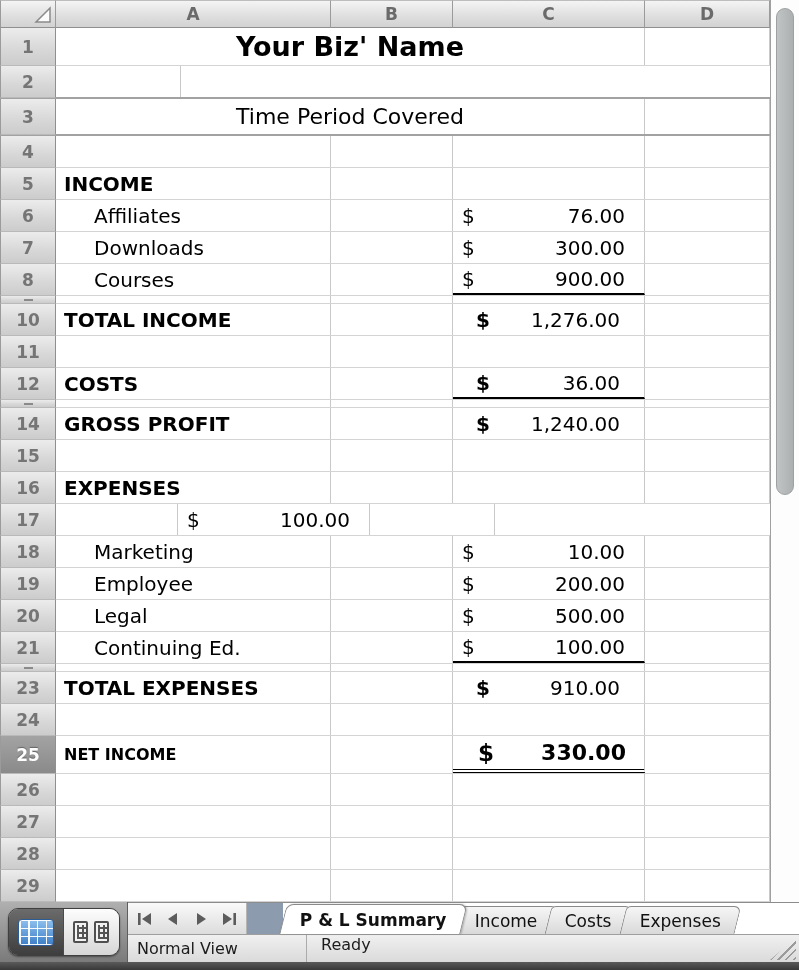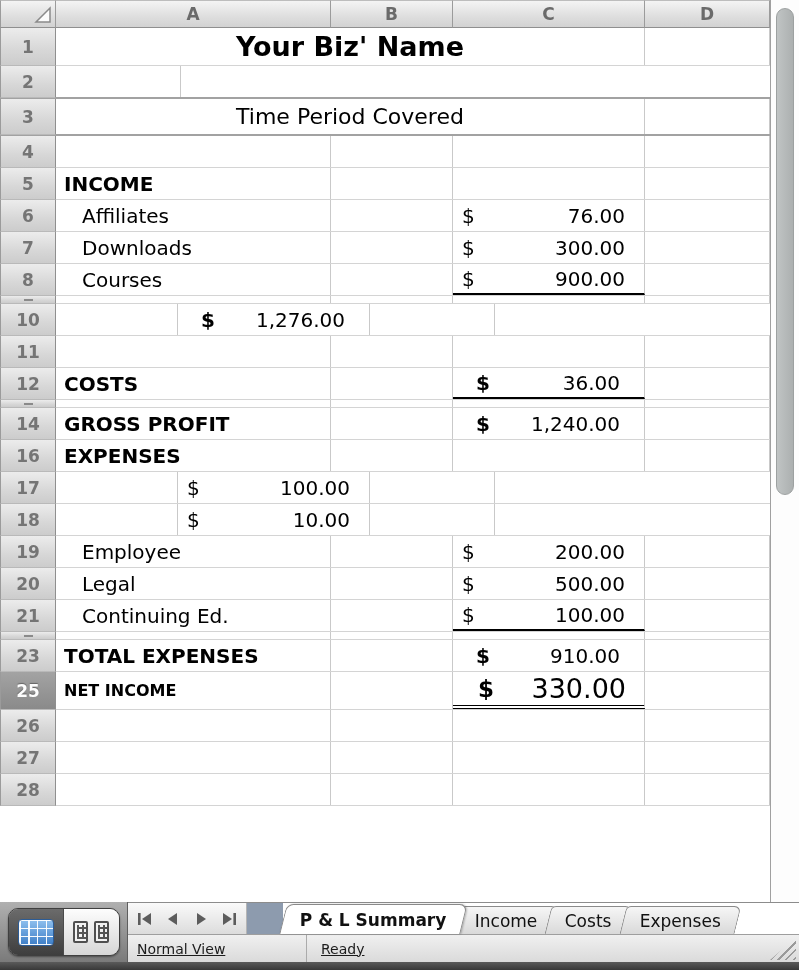--- a/index.html
+++ b/index.html
@@ -38,30 +38,30 @@
             text-shadow:0 -1px 1px rgba(0,0,0,.35); }
   .dash { width:9px; height:2px; background:#8a8a8a; }
 
   .cell { border-right:1px solid #c9c9c9; height:100%; display:flex; align-items:center;
           font-size:20px; color:#000; overflow:hidden; white-space:nowrap; }
   .ca{width:275px}.cb{width:122px}.cc{width:192px}.cd{width:125px}
   .mac{width:589px; justify-content:center;}
   .r-title .mac{font-weight:bold; font-size:27px;}
   .r-sub .mac,.r-period .mac{font-size:22px;}
   .ca{padding-left:8px}
-  .r-item .ca{padding-left:26px}
+  .r-item .ca{padding-left:38px}
   .r-section .ca,.r-total .ca,.r-net .ca{font-weight:bold}
   .r-net .ca{font-size:16px}
   .cc{justify-content:space-between}
   .cur{padding-left:9px}
   .val{padding-right:19px}
   .r-total .cur{padding-left:23px; font-weight:bold}
   .r-total .val{padding-right:24px; font-weight:normal}
   .r-net .cur{padding-left:25px; font-weight:bold; font-size:23px}
-  .r-net .val{padding-right:18px; font-weight:normal; font-size:27px}
+  .r-net .val{padding-right:18px; font-weight:bold; font-size:22px}
   .cc.u1{border-bottom:2px solid #000}
   .cc.u2{border-bottom:4px double #000}
 
   
   .vscroll { width:29px; background:#fdfdfd; border-left:1px solid #a0a0a0; position:relative; }
   .vthumb { position:absolute; left:5px; top:8px; width:18px; height:487px;
             background:linear-gradient(90deg,#c0c4c4,#acb0b0);
             border:1px solid #9da1a1; border-radius:9px; }
 
   
@@ -96,22 +96,22 @@
   .tabs { display:flex; align-items:flex-end; height:100%; }
   .tab { height:28px; margin-top:2px; padding:0 16px; display:flex; align-items:center;
          background:linear-gradient(#f6f6f6,#d9d9d9); border:1px solid #8a8a8a; border-bottom:none;
          border-radius:5px 7px 0 0; transform:skewX(-14deg); margin-right:-6px;
          font-size:17px; color:#111; }
   .tab > span { transform:skewX(14deg); display:block; }
   .tab.active { background:#fff; font-weight:bold; height:30px; margin-top:0;
                 border-radius:7px 8px 0 0; z-index:2; box-shadow:1px 0 2px rgba(0,0,0,.25); }
 
   .statusbar { height:28px; background:linear-gradient(#f0f0f0,#dadada);
-               border-top:1px solid #9e9e9e; display:flex; align-items:center;
-               font-size:14px; color:#1c1c1c; position:relative;text-decoration:underline; }
+               border-top:1px solid #9e9e9e; display:flex; align-items:flex-start;
+               font-size:16px; color:#1c1c1c; position:relative; }
   .status-view { width:179px; padding-left:9px; border-right:1px solid #ababab;
                  height:100%; display:flex; align-items:center; }
   .status-ready { padding-left:14px; }
   .grip { position:absolute; right:3px; bottom:2px; width:26px; height:22px;
     background:repeating-linear-gradient(135deg, transparent 0 4px, #9a9a9a 4px 5.5px);
     clip-path:polygon(100% 0, 100% 100%, 0 100%);
   }
   .bstrip { height:8px; background:linear-gradient(#5a5a5a,#383838); }
 
   svg.navsvg { display:block; }
@@ -199,20 +199,21 @@
             <div class="rh">
               <div class="dash"></div>
             </div>
             <div class="cell ca"></div>
             <div class="cell cb"></div>
             <div class="cell cc"></div>
             <div class="cell cd"></div>
           </div>
           <div class="row r-total">
             <div class="rh">10</div>
+            <div class="cell ca">TOTAL INCOME</div>
             <div class="cell cb"></div>
             <div class="cell cc">
               <div class="cur">$</div>
               <div class="val">1,276.00</div>
             </div>
             <div class="cell cd"></div>
           </div>
           <div class="row r-blank">
             <div class="rh">11</div>
             <div class="cell ca"></div>
@@ -242,38 +243,46 @@
           <div class="row r-total">
             <div class="rh">14</div>
             <div class="cell ca">GROSS PROFIT</div>
             <div class="cell cb"></div>
             <div class="cell cc">
               <div class="cur">$</div>
               <div class="val">1,240.00</div>
             </div>
             <div class="cell cd"></div>
           </div>
+          <div class="row r-blank">
+            <div class="rh">15</div>
+            <div class="cell ca"></div>
+            <div class="cell cb"></div>
+            <div class="cell cc"></div>
+            <div class="cell cd"></div>
+          </div>
           <div class="row r-section">
             <div class="rh">16</div>
             <div class="cell ca">EXPENSES</div>
             <div class="cell cb"></div>
             <div class="cell cc"></div>
             <div class="cell cd"></div>
           </div>
           <div class="row r-item">
             <div class="rh">17</div>
             <div class="cell cb"></div>
             <div class="cell cc">
               <div class="cur">$</div>
               <div class="val">100.00</div>
             </div>
             <div class="cell cd"></div>
           </div>
           <div class="row r-item">
             <div class="rh">18</div>
+            <div class="cell ca">Marketing</div>
             <div class="cell cb"></div>
             <div class="cell cc">
               <div class="cur">$</div>
               <div class="val">10.00</div>
             </div>
             <div class="cell cd"></div>
           </div>
           <div class="row r-item">
             <div class="rh">19</div>
             <div class="cell ca">Employee</div>
@@ -316,20 +325,27 @@
           <div class="row r-total">
             <div class="rh">23</div>
             <div class="cell ca">TOTAL EXPENSES</div>
             <div class="cell cb"></div>
             <div class="cell cc">
               <div class="cur">$</div>
               <div class="val">910.00</div>
             </div>
             <div class="cell cd"></div>
           </div>
+          <div class="row r-blank">
+            <div class="rh">24</div>
+            <div class="cell ca"></div>
+            <div class="cell cb"></div>
+            <div class="cell cc"></div>
+            <div class="cell cd"></div>
+          </div>
           <div class="row r-net">
             <div class="rh sel">25</div>
             <div class="cell ca">NET INCOME</div>
             <div class="cell cb"></div>
             <div class="cell cc u2">
               <div class="cur">$</div>
               <div class="val">330.00</div>
             </div>
             <div class="cell cd"></div>
           </div>
@@ -342,20 +358,27 @@
           </div>
           <div class="row r-blank">
             <div class="rh">27</div>
             <div class="cell ca"></div>
             <div class="cell cb"></div>
             <div class="cell cc"></div>
             <div class="cell cd"></div>
           </div>
           <div class="row r-blank">
             <div class="rh">28</div>
+            <div class="cell ca"></div>
+            <div class="cell cb"></div>
+            <div class="cell cc"></div>
+            <div class="cell cd"></div>
+          </div>
+          <div class="row r-blank">
+            <div class="rh">29</div>
             <div class="cell ca"></div>
             <div class="cell cb"></div>
             <div class="cell cc"></div>
             <div class="cell cd"></div>
           </div>
         </div>
     </div>
 
     <div class="vscroll">
       <div class="vthumb"></div>

